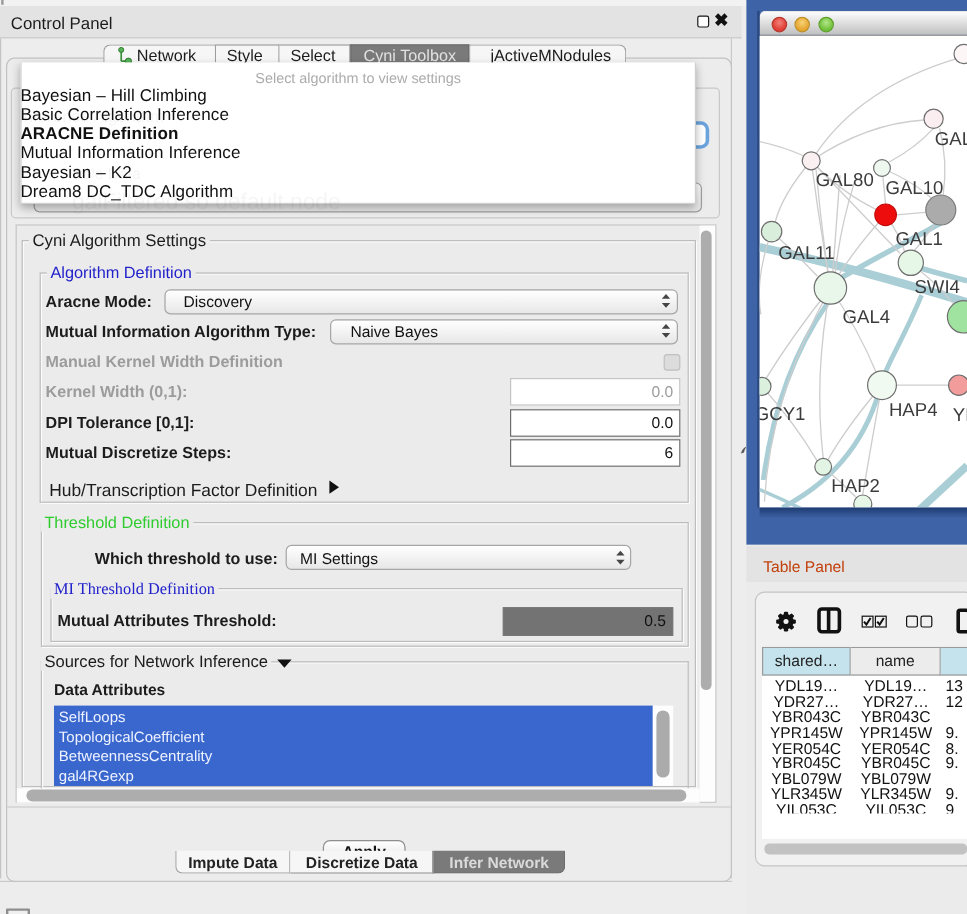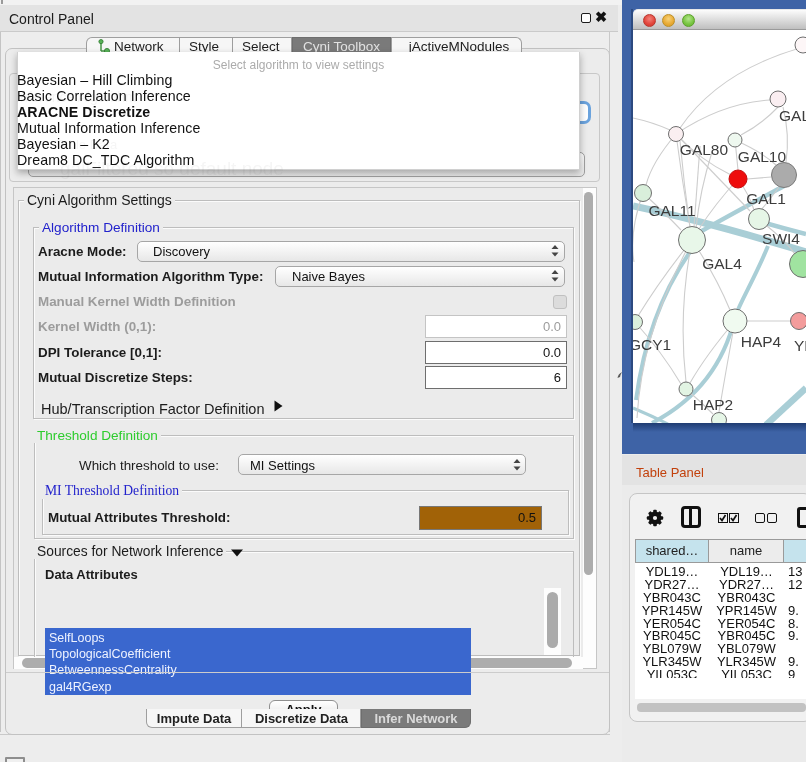--- a/index.html
+++ b/index.html
@@ -46,21 +46,21 @@
 <div class="abs" style="left:300px;top:101px;width:291px;height:23px;background:#fff;border:3px solid #6ba3dd;border-radius:7px;"></div>
 
 <div class="abs" style="left:28px;top:152px;width:557px;height:25px;background:linear-gradient(#fdfdfd,#e6e6e6);border:1px solid #9f9f9f;border-radius:5px;"></div>
 
 <div class="abs" style="left:17px;top:52px;width:563px;height:118px;background:#ffffff;border:1px solid #d0d0d0;border-top:none;box-shadow:0 3px 7px rgba(0,0,0,0.30);"></div>
 <div class="abs" style="left:17px;top:58px;width:563px;text-align:center;font-size:12px;color:#ababab;">Select algorithm to view settings</div>
 
 <div class="abs" style="left:16px;top:89px;font-size:14px;color:rgba(60,60,60,0.05);">Inference Algorithm</div>
 <div class="abs" style="left:55px;top:137px;font-size:13px;color:rgba(60,60,60,0.05);">Table Data</div>
 <div class="abs" style="left:60px;top:158px;font-size:19px;color:rgba(60,60,60,0.05);">galFiltered so default node</div>
-<div class="abs" style="left:17px;top:72px;font-size:14.2px;letter-spacing:0.1px;color:#111;line-height:16px;">Bayesian – Hill Climbing<br>Basic Correlation Inference<br><b>ARACNE Discretize</b><br>Mutual Information Inference<br>Bayesian – K2<br>Dream8 DC_TDC Algorithm</div>
+<div class="abs" style="left:17px;top:72px;font-size:14.2px;letter-spacing:0.1px;color:#111;line-height:16px;">Bayesian – Hill Climbing<br>Basic Correlation Inference<br><b>ARACNE Definition</b><br>Mutual Information Inference<br>Bayesian – K2<br>Dream8 DC_TDC Algorithm</div>
 
 <div class="abs" style="left:13px;top:187px;width:584px;height:482px;background:#ebebeb;border:1px solid #c6c6c6;"></div>
 
 <div class="abs" style="left:583px;top:188px;width:13px;height:480px;background:#fdfdfd;"></div>
 <div class="abs" style="left:584px;top:192px;width:9px;height:383px;background:#adadad;border-radius:5px;"></div>
 
 <div class="abs" style="left:14px;top:657px;width:569px;height:12px;background:#fdfdfd;"></div>
 <div class="abs" style="left:22px;top:658px;width:550px;height:10px;background:#adadad;border-radius:5px;"></div>
 
 <div class="abs" style="left:18px;top:200px;width:562px;height:456px;border:1px solid #bdbdbd;box-shadow:1px 1px 0 rgba(255,255,255,0.8), inset 1px 1px 0 rgba(255,255,255,0.8);"></div>
@@ -98,41 +98,41 @@
 <div class="abs" style="left:425px;top:366px;width:142px;height:23px;background:#fff;border:1px solid #6e6e6e;font-size:13px;color:#111;text-align:right;line-height:21px;padding-right:5px;">6</div>
 
 <div class="abs" style="left:41px;top:401px;font-size:14.5px;color:#1c1c1c;">Hub/Transcription Factor Definition</div>
 <svg class="abs" style="left:274px;top:400px;" width="9" height="12" viewBox="0 0 9 12">
     <path d="M0.5 0.5 L8.5 6 L0.5 11.5 Z" fill="#111"></path>
   </svg>
 
 <div class="abs" style="left:34px;top:435px;width:540px;height:104px;border:1px solid #bdbdbd;box-shadow:1px 1px 0 rgba(255,255,255,0.8), inset 1px 1px 0 rgba(255,255,255,0.8);"></div>
 <div class="abs" style="left:34px;top:428px;padding:0 3px;background:#ebebeb;font-size:13.6px;color:#2ecc2e;">Threshold Definition</div>
 
-<div class="abs" style="left:79px;top:458px;font-size:13.4px;font-weight:normal;color:#1c1c1c;">Which threshold to use:</div>
+<div class="abs" style="left:79px;top:458px;font-size:13.4px;font-weight:bold;color:#1c1c1c;">Which threshold to use:</div>
 <div class="abs" style="left:238px;top:454px;width:288px;height:21px;background:linear-gradient(#ffffff,#e7e7e7);border:1px solid #a6a6a6;border-radius:5px;"></div>
 <div class="abs" style="left:250px;top:458px;font-size:13px;color:#111;">MI Settings</div>
 <svg class="abs" style="left:512px;top:458px;" width="10" height="14" viewBox="0 0 10 14">
  <path d="M1.5 5 L5 1 L8.5 5 Z" fill="#444"></path>
     <path d="M1.5 8.5 L5 12.5 L8.5 8.5 Z" fill="#444"></path>
 </svg>
 
 <div class="abs" style="left:42px;top:490px;width:527px;height:45px;border:1px solid #bdbdbd;box-shadow:1px 1px 0 rgba(255,255,255,0.8), inset 1px 1px 0 rgba(255,255,255,0.8);"></div>
 <div class="abs" style="left:42px;top:483px;padding:0 3px;background:#ebebeb;font-size:13.6px;color:#2222cc;font-family:Liberation Serif, serif;">MI Threshold Definition</div>
 <div class="abs" style="left:48px;top:510px;font-size:13.4px;font-weight:bold;color:#1c1c1c;">Mutual Attributes Threshold:</div>
-<div class="abs" style="left:419px;top:506px;width:123px;height:24px;background:#a16207;border:1px solid #777;font-size:13px;color:#111;text-align:right;line-height:22px;padding-right:5px;">0.5</div>
+<div class="abs" style="left:419px;top:506px;width:142px;height:24px;background:#737373;border:1px solid #777;font-size:13px;color:#111;text-align:right;line-height:22px;padding-right:5px;">0.5</div>
 
 <div class="abs" style="left:34px;top:551px;width:540px;height:106px;border:1px solid #bdbdbd;border-bottom:none;box-shadow:inset 1px 1px 0 rgba(255,255,255,0.8);"></div>
 <div class="abs" style="left:34px;top:544px;padding:0 3px;background:#ebebeb;font-size:13.8px;color:#1c1c1c;">Sources for Network Inference</div>
 <svg class="abs" style="left:230px;top:548px;" width="14" height="10" viewBox="0 0 14 10">
     <path d="M1 1.5 L13 1.5 L7 8.5 Z" fill="#111"></path>
   </svg>
 <div class="abs" style="left:45px;top:567px;font-size:13px;font-weight:bold;color:#1c1c1c;">Data Attributes</div>
 
-<div class="abs" style="left:45px;top:588px;width:426px;height:67px;background:#3a67ce;overflow:hidden;margin-top:40px;">
+<div class="abs" style="left:45px;top:588px;width:499px;height:67px;background:#3a67ce;overflow:hidden;">
   <div style="font-size:12.5px;color:#eef2ff;padding-left:4px;line-height:16.2px;padding-top:2px;">SelfLoops<br>TopologicalCoefficient<br>BetweennessCentrality<br>gal4RGexp</div>
 </div>
 <div class="abs" style="left:544px;top:588px;width:17px;height:67px;background:#fdfdfd;"></div>
 <div class="abs" style="left:547px;top:592px;width:11px;height:56px;background:#ababab;border-radius:6px;"></div>
 
 <div class="abs" style="left:6px;top:672px;width:603px;height:1px;background:#cccccc;"></div>
 
 <div class="abs" style="left:269px;top:676px;width:69px;height:19px;background:linear-gradient(#ffffff,#e3e3e3);border:1px solid #8f8f8f;border-radius:6px;font-size:13px;font-weight:bold;color:#111;text-align:center;line-height:17px;margin-top:24px;">Apply</div>
 
 <div class="abs" style="left:146px;top:709px;width:96px;height:19px;background:#f6f6f6;border:1px solid #9e9e9e;border-top:none;border-radius:0 0 0 6px;"></div>

